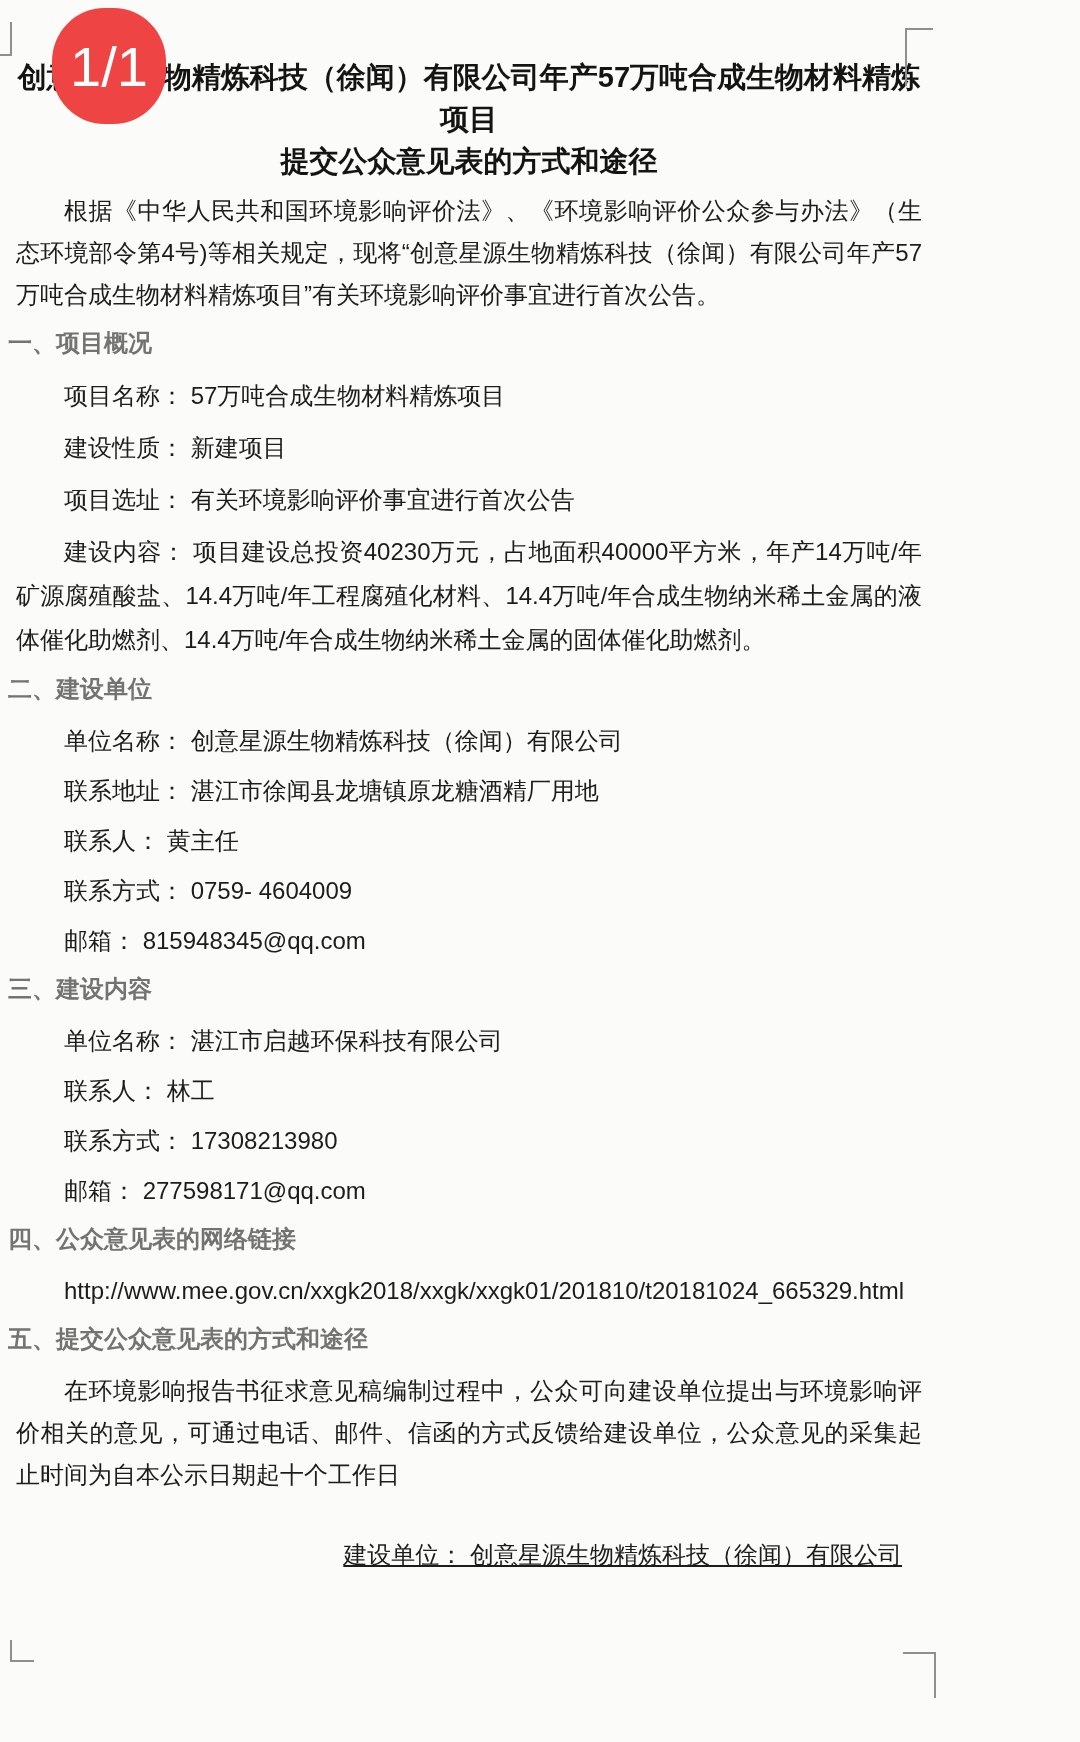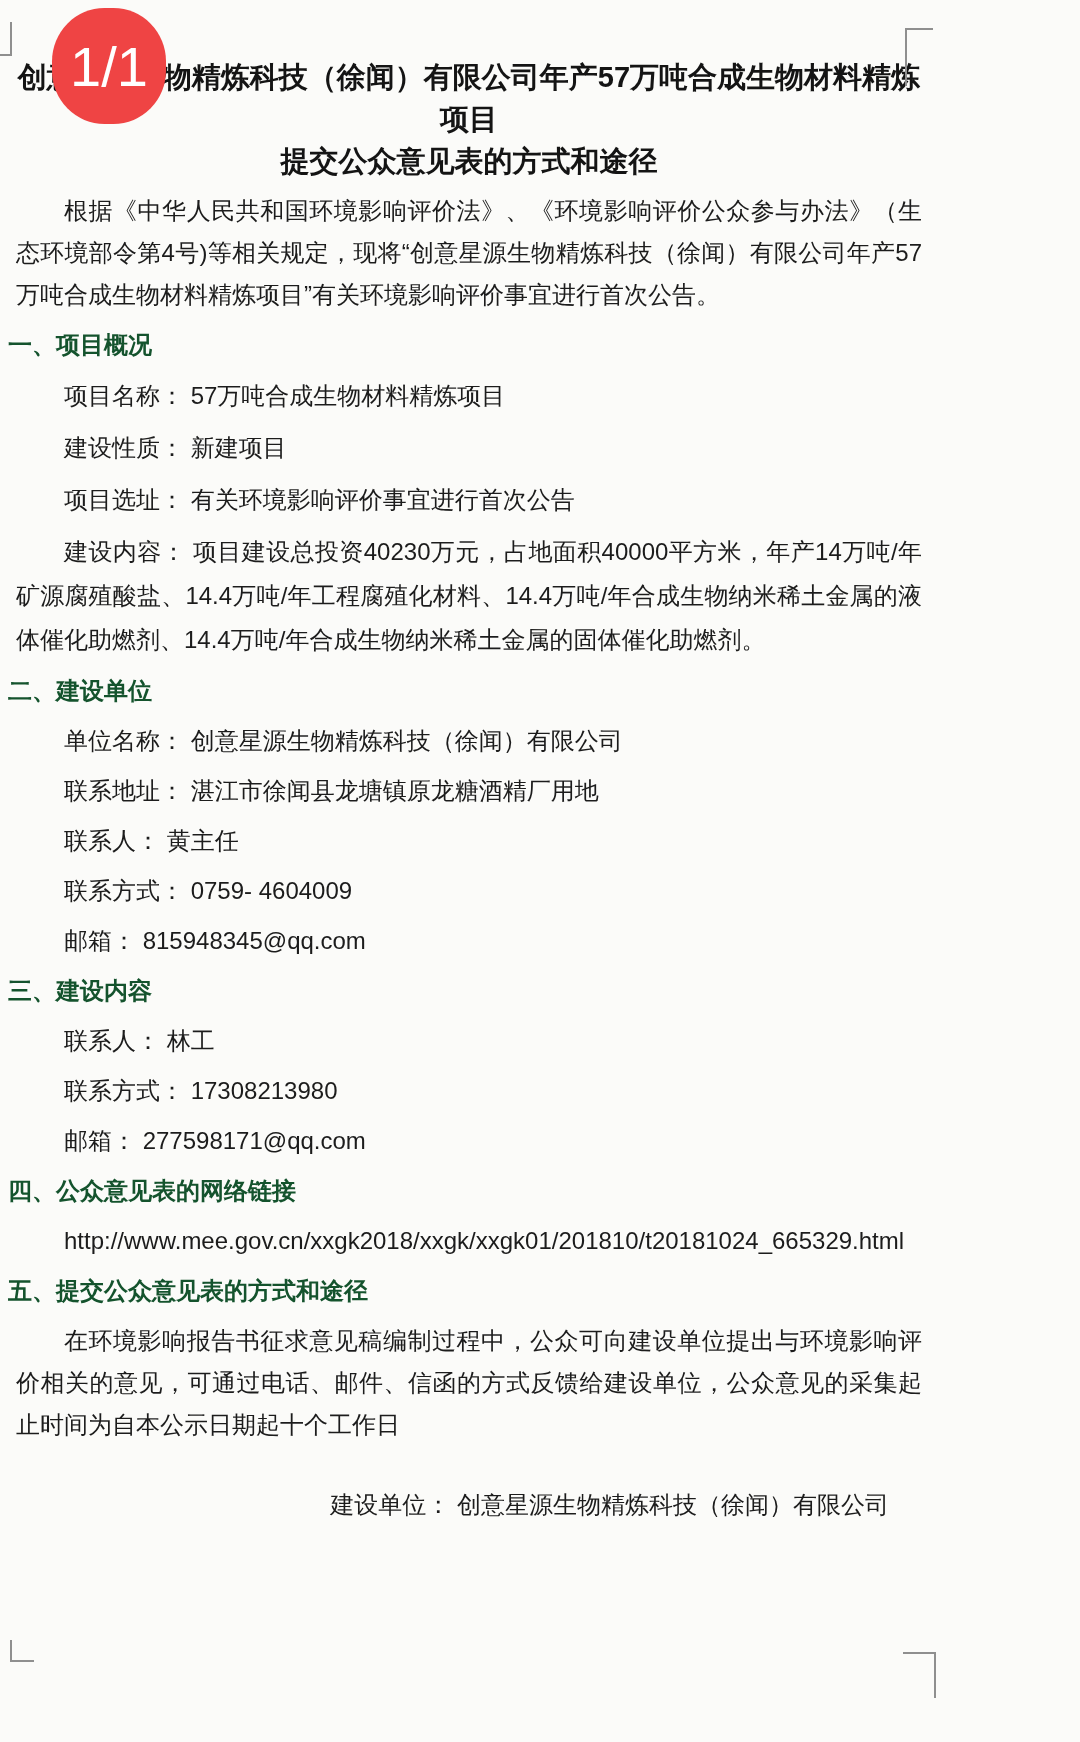--- a/index.html
+++ b/index.html
@@ -28,31 +28,32 @@
     text-align:center;
     color:#141414;
     line-height:42px;
   }
   .title .tline{display:block;}
   .para, .item{margin:8px; text-indent:2em;}
   .heading{
     margin:0;
     font-size:24px;
     font-weight:700;
-    color:#14532d;
+    color:#737373;
     line-height:42px;
     text-align:left;
+    font-family:Liberation Mono, monospace;
   }
   .sec1 .item, .sec1 .para{line-height:44px;}
   .footer{
     margin-top:38px;
     padding-right:25px;
     text-align:right;
   }
-  .footer p{margin:16px;}
+  .footer p{margin:3px;text-decoration:underline;}
   .footer .date-line{margin-top:8px;}
   
   .badge{
     position:absolute;
     left:52px; top:8px;
     width:114px; height:116px;
     background:#ef4444;
     border-radius:46%;
     color:#ffffff;
     font-size:56px;
@@ -99,20 +100,21 @@
       <h2 class="heading">二、建设单位</h2>
       <p class="item">单位名称： 创意星源生物精炼科技（徐闻）有限公司</p>
       <p class="item">联系地址： 湛江市徐闻县龙塘镇原龙糖酒精厂用地</p>
       <p class="item">联系人： 黄主任</p>
       <p class="item">联系方式： 0759- 4604009</p>
       <p class="item">邮箱： 815948345@qq.com</p>
     </div>
 
     <div>
       <h2 class="heading">三、建设内容</h2>
+      <p class="item">单位名称： 湛江市启越环保科技有限公司</p>
       <p class="item">联系人： 林工</p>
       <p class="item">联系方式： 17308213980</p>
       <p class="item">邮箱： 277598171@qq.com</p>
     </div>
 
     <div>
       <h2 class="heading">四、公众意见表的网络链接</h2>
       <p class="item">http://www.mee.gov.cn/xxgk2018/xxgk/xxgk01/201810/t20181024_665329.html</p>
     </div>
 

